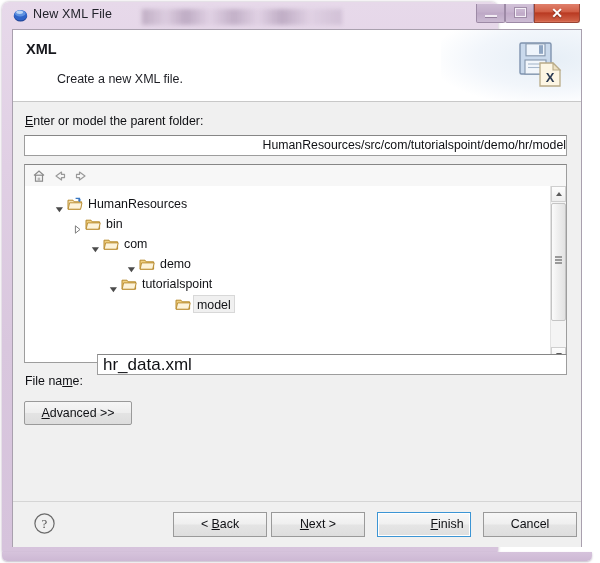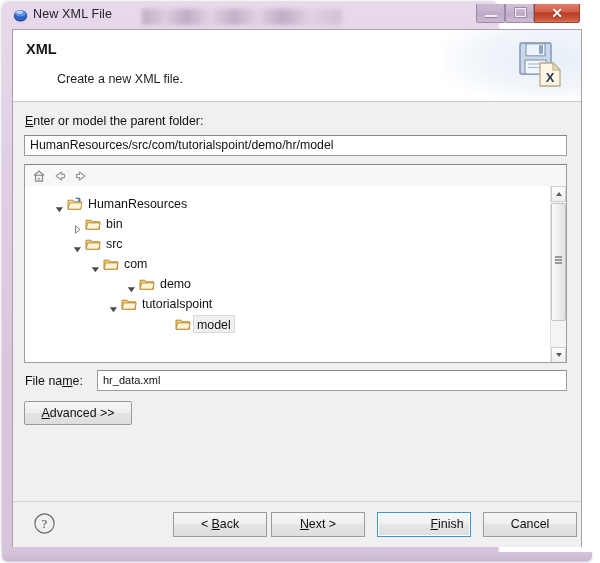--- a/index.html
+++ b/index.html
@@ -181,20 +181,21 @@
     background: #ffffff;
     border: 1px solid #9d9d9d;
     border-top-color: #868686;
     box-sizing: border-box;
     font-size: 12.3px;
     color: #101115;
     padding: 0 0 0 5px;
     line-height: 19px;
     overflow: hidden;
     white-space: nowrap;
+    text-align: right;
   }
 
   
   #tree-panel {
     position: absolute;
     left: 11px; top: 62px;
     width: 543px; height: 199px;
     background: #ffffff;
     border: 1px solid #9d9d9d;
     border-top-color: #868686;
@@ -292,27 +293,27 @@
     position: absolute; left: 3px; top: 52px;
     width: 7px; height: 1.5px;
     background: #9a9a9a;
     box-shadow: 0 3px 0 #9a9a9a, 0 6px 0 #9a9a9a;
   }
 
   
   #filename-label { left: 12px; top: 272px; }
   #filename-input {
     position: absolute;
-    left: 84px; top: 268px;
+    left: 84px; top: 252px;
     width: 470px; height: 21px;
     background: #ffffff;
     border: 1px solid #9d9d9d;
     border-top-color: #868686;
     box-sizing: border-box;
-    font-size: 11px;
+    font-size: 17px;
     color: #101115;
     padding-left: 5px;
     line-height: 19px;
     overflow: hidden;
     white-space: nowrap;
   }
 
   
   #advanced-button {
     position: absolute;
@@ -478,30 +479,20 @@
               <span class="expander" style="left: 20px;"><svg width="9" height="9" viewBox="0 0 9 9">
                   <path d="M2.4 0.8 L7 4.5 L2.4 8.2 Z" fill="none" stroke="#7e7e7e" stroke-width="1"></path>
                 </svg></span>
               <span class="node-icon" style="left: 32px;"><svg width="16" height="14" viewBox="0 0 16 14">
                   <path d="M1 3.2 L6 3.2 L7.2 4.8 L14.6 4.8 L14.6 12.2 L1 12.2 Z" fill="#f0cf7f" stroke="#b78a2e" stroke-width="1"></path>
                   <path d="M2.6 5.9 L15.2 5.9 L13.7 12.2 L1.2 12.2 Z" fill="#fdf3d9" stroke="#b78a2e" stroke-width="0.9"></path>
                 </svg></span>
               <span class="node-label" style="left: 50px;">bin</span>
             </div>
             <div class="tree-row">
-              <span class="expander" style="left: 20px;"><svg width="9" height="9" viewBox="0 0 9 9">
-                  <path d="M0.8 2.3 L8 2.3 L4.4 7.2 Z" fill="#4b4b4b"></path>
-                </svg></span>
-              <span class="node-icon" style="left: 32px;"><svg width="16" height="14" viewBox="0 0 16 14">
-                  <path d="M1 3.2 L6 3.2 L7.2 4.8 L14.6 4.8 L14.6 12.2 L1 12.2 Z" fill="#f0cf7f" stroke="#b78a2e" stroke-width="1"></path>
-                  <path d="M2.6 5.9 L15.2 5.9 L13.7 12.2 L1.2 12.2 Z" fill="#fdf3d9" stroke="#b78a2e" stroke-width="0.9"></path>
-                </svg></span>
-              <span class="node-label" style="left: 50px;">src</span>
-            </div>
-            <div class="tree-row">
               <span class="expander" style="left: 38px;"><svg width="9" height="9" viewBox="0 0 9 9">
                   <path d="M0.8 2.3 L8 2.3 L4.4 7.2 Z" fill="#4b4b4b"></path>
                 </svg></span>
               <span class="node-icon" style="left: 50px;"><svg width="16" height="14" viewBox="0 0 16 14">
                   <path d="M1 3.2 L6 3.2 L7.2 4.8 L14.6 4.8 L14.6 12.2 L1 12.2 Z" fill="#f0cf7f" stroke="#b78a2e" stroke-width="1"></path>
                   <path d="M2.6 5.9 L15.2 5.9 L13.7 12.2 L1.2 12.2 Z" fill="#fdf3d9" stroke="#b78a2e" stroke-width="0.9"></path>
                 </svg></span>
               <span class="node-label" style="left: 68px;">com</span>
             </div>
             <div class="tree-row">

